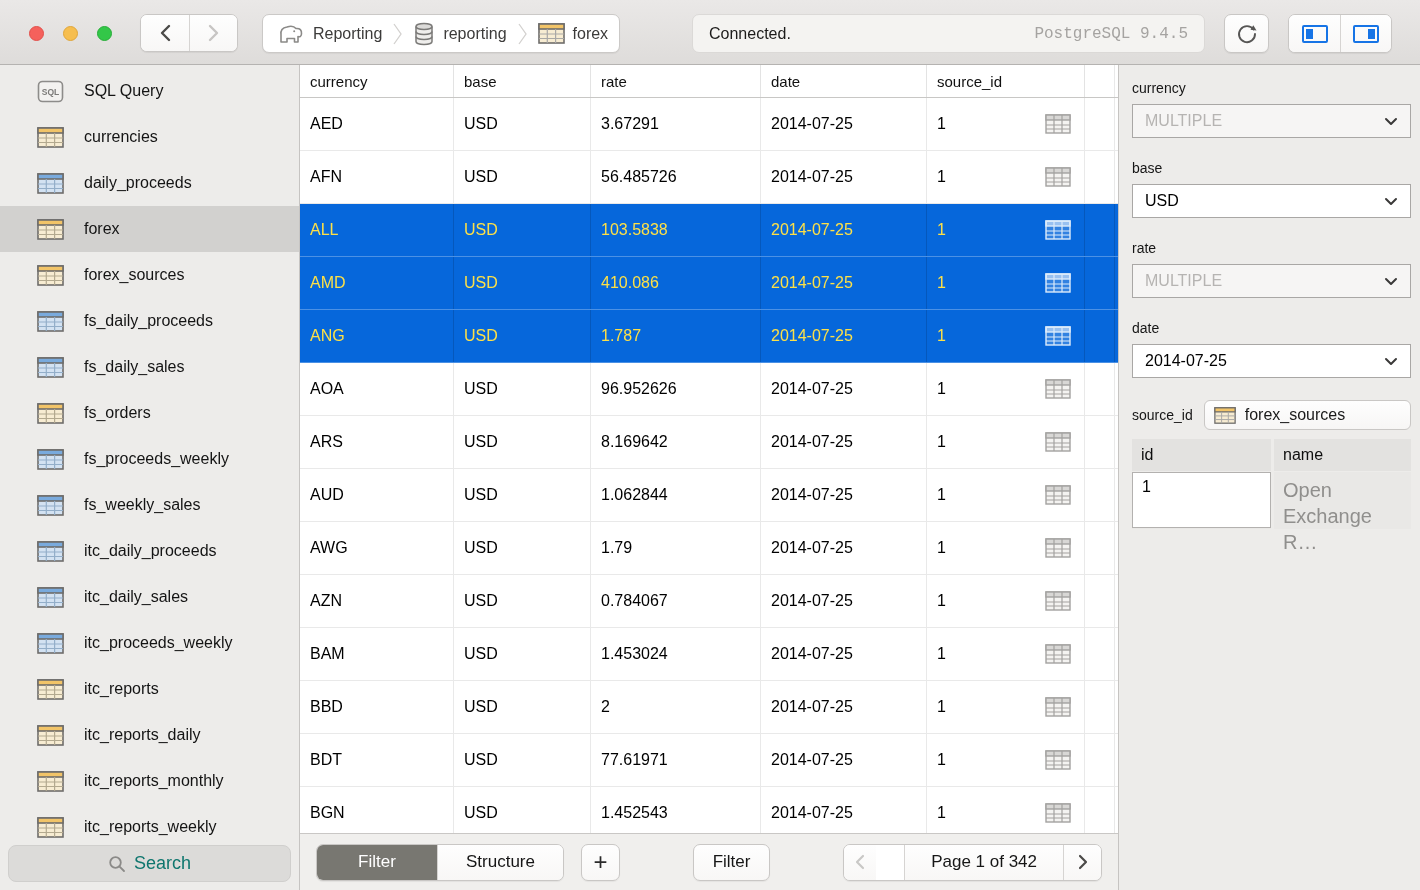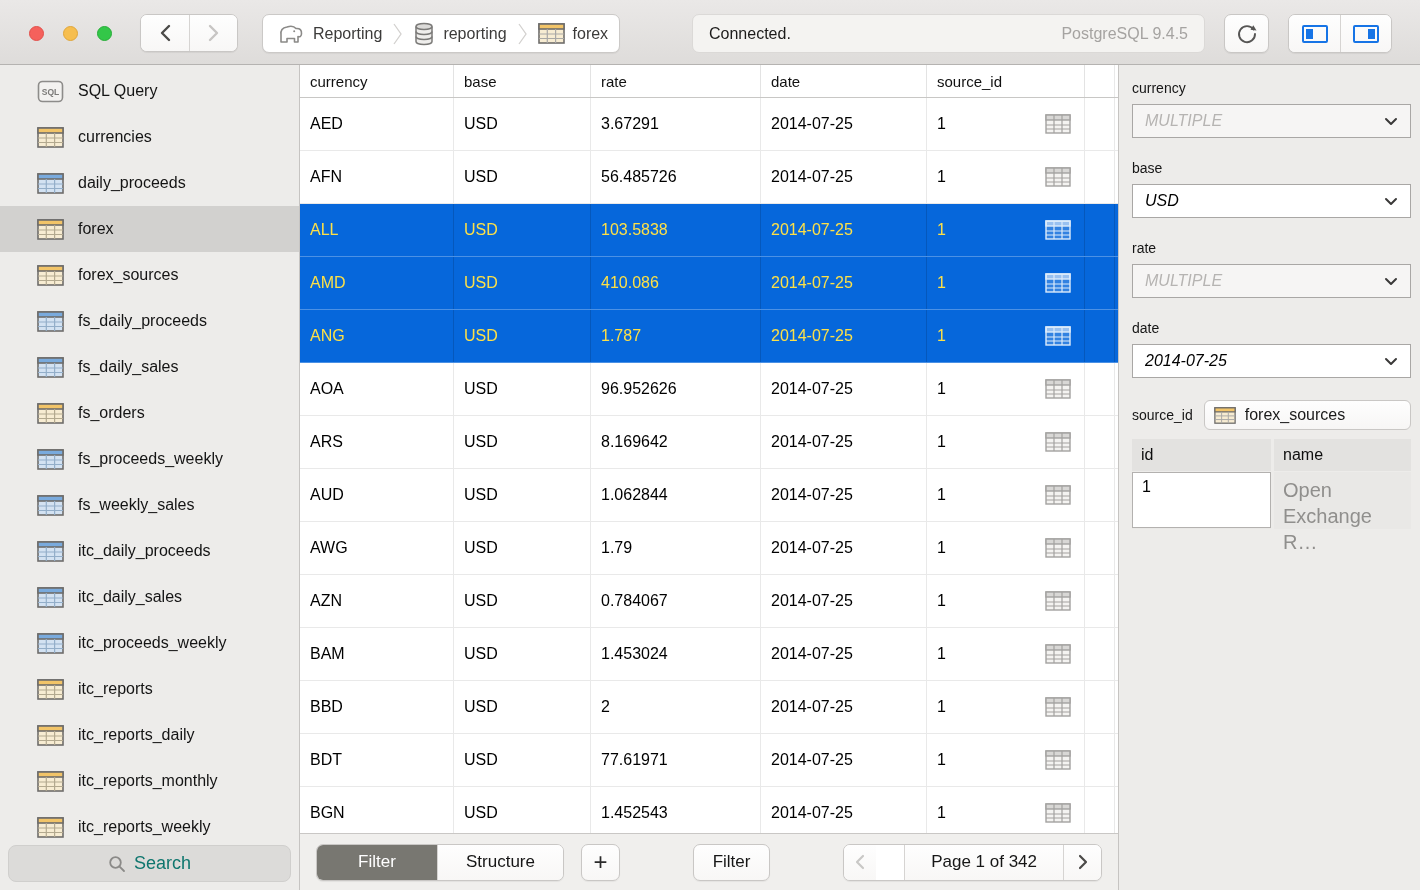--- a/index.html
+++ b/index.html
@@ -30,41 +30,41 @@
     box-shadow:0 1px 1px rgba(0,0,0,.05); display:flex; align-items:center;
     padding:0 6px; overflow:hidden; }
   .crumb { display:flex; align-items:center; gap:8px; padding:0 9px; height:100%;
     font-size:16px; color:#3c3b3a; white-space:nowrap; }
   .crumb-sep { display:flex; align-items:center; margin:0 2px; }
 
   .status-box { position:absolute; left:692px; top:14px; width:513px; height:39px;
     background:#f4f3f1; border:1px solid #dbd9d7; border-radius:7px;
     display:flex; align-items:center; padding:0 16px; }
   .status-text { font-size:16px; color:#1c1b1a; }
-  .status-version { margin-left:auto; font-size:16px; color:#a5a3a1; }
+  .status-version { margin-left:auto; font-size:16px; color:#a5a3a1;font-family:Liberation Mono, monospace; }
 
   .tb-btn { position:absolute; top:14px; height:39px; background:linear-gradient(#fefefe,#f8f7f6);
     border:1px solid #c9c7c5; border-radius:7px; box-shadow:0 1px 1px rgba(0,0,0,.06);
     display:flex; align-items:center; justify-content:center; cursor:default; }
   .refresh-btn { left:1224px; width:45px; }
   .panel-seg { position:absolute; left:1288px; top:14px; height:39px; }
   .panel-seg button { width:51px; }
   .ptog { position:relative; width:26px; height:18px; border:2px solid #1674e6; border-radius:2px; }
   .ptog .bar { position:absolute; top:2px; bottom:2px; width:7px; background:#1674e6; }
   .ptog .bar.l { left:2px; } .ptog .bar.r { right:2px; }
 
   
   .main { flex:1; display:flex; min-height:0; }
 
   
   .sidebar { position:relative; width:300px; flex:0 0 300px; background:#edecea;
     border-right:1px solid #c6c4c2; overflow:hidden; }
   .sidebar-list { padding-top:3px; }
   .side-item { height:46px; display:flex; align-items:center; padding-left:37px;
-    gap:14px; font-size:16px; color:#141414; cursor:default; white-space:nowrap; }
+    gap:20px; font-size:16px; color:#141414; cursor:default; white-space:nowrap; }
   .side-item.selected { background:#d2d1cf; }
   .search-field { position:absolute; left:8px; right:8px; bottom:8px; height:37px;
     background:#dcdbd9; border:1px solid #d0cfcd; border-radius:8px;
     display:flex; align-items:center; justify-content:center; gap:8px; }
   .search-field .ph { font-size:18px; color:#0f766e; }
 
   
   .content { flex:1; display:flex; flex-direction:column; min-width:0; background:#fff; }
   .table-area { flex:1; overflow:hidden; background:#fff; }
   .hrow, .row { display:flex; }
@@ -99,21 +99,21 @@
   .spacer { flex:1; }
   .pag-seg { height:37px; }
   .pag-prev { width:32px; } .pag-next { width:38px; }
   .pag-label { padding:0 26px; font-size:17px; color:#161616; min-width:125px;margin-left:28px; }
 
   
   .inspector { width:302px; flex:0 0 302px; background:#edecea; border-left:1px solid #c6c4c2;
     padding:15px 9px 0 13px; overflow:hidden; }
   .field-label { font-size:14px; color:#161616; margin-bottom:8px; }
   .field-box { height:34px; background:#fff; border:1px solid #a9a7a5; display:flex;
-    align-items:center; padding:0 12px; margin-bottom:22px; cursor:default;font-style:italic; }
+    align-items:center; padding:0 12px; margin-bottom:22px; cursor:default; }
   .field-box .fv { font-size:16px; color:#000; }
   .field-box.muted { background:#f6f5f4; }
   .field-box.muted .fv { color:#b6b4b2; }
   .field-box svg { margin-left:auto; }
   .fk-line { display:flex; align-items:center; margin-top:1px; }
   .fk-label { font-size:14px; color:#161616; }
   .fk-table-btn { margin-left:11px; height:30px; flex:1; background:linear-gradient(#fefefe,#f7f6f5);
     border:1px solid #c9c7c5; border-radius:6px; display:flex; align-items:center; gap:8px;
     padding:0 8px; font-size:16px; color:#1a1a1a; overflow:hidden; white-space:nowrap; cursor:default; }
   .ref-table { margin-top:9px; display:grid; grid-template-columns:139px 1fr; column-gap:3px; row-gap:0; }

